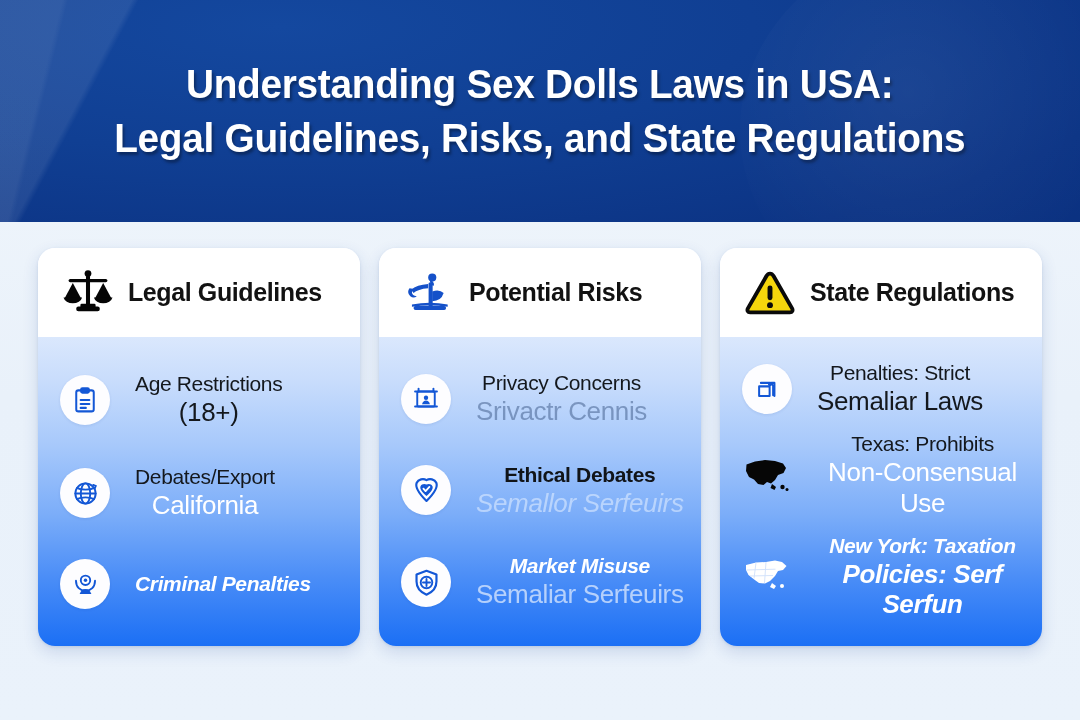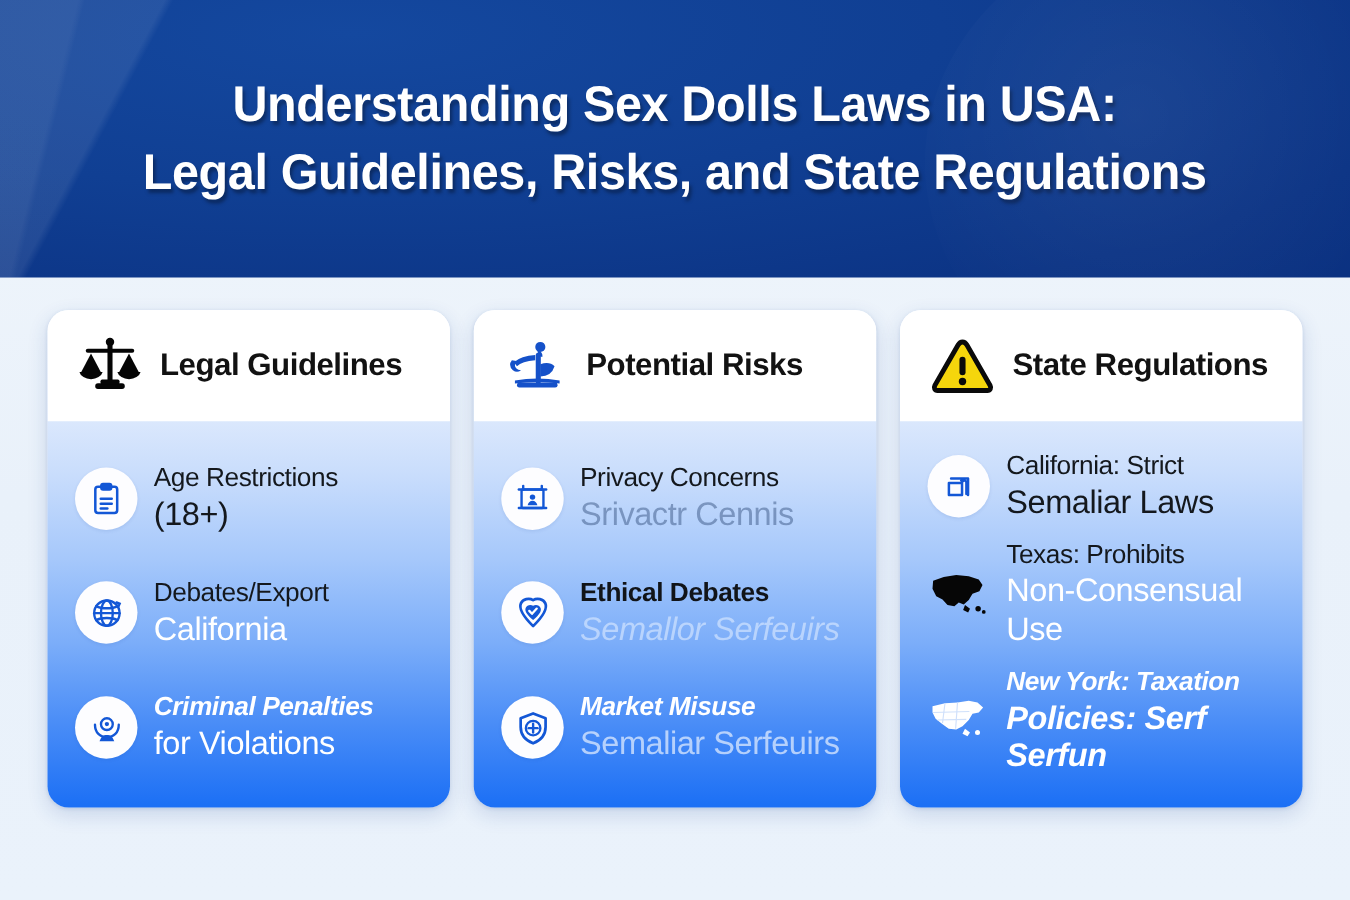--- a/index.html
+++ b/index.html
@@ -83,21 +83,21 @@
   .card-head-title {
     font-size: 25px; font-weight: 700; color: #121212;
     letter-spacing: -0.4px; white-space: nowrap;
   }
   .card-body {
     flex: 1 1 auto;
     padding: 16px 14px 18px 22px;
     display: flex; flex-direction: column;
     justify-content: space-around;
   }
-  .row { display: flex; align-items: center; gap: 13px; }
+  .row { display: flex; align-items: center; gap: 25px; text-align: center; }
   .row-icon { width: 50px; height: 50px; flex: 0 0 auto; display:flex; align-items:center; justify-content:center; }
   .ico-circle {
     width: 50px; height: 50px; border-radius: 50%;
     background: #fdfdff;
     display: flex; align-items: center; justify-content: center;
     box-shadow: 0 1px 3px rgba(20,60,140,0.10);
   }
   .row-text { line-height: 1.18; }
   .l1 { font-size: 21px; letter-spacing: -0.35px; display:block; }
   .l2 { font-size: 26px; letter-spacing: -0.35px; display:block; }
@@ -192,21 +192,20 @@
                   <circle cx="16" cy="12.5" r="5.2"></circle>
                   <path d="M5.5 13 C5.5 20 10 24 16 24 C22 24 26.5 20 26.5 13"></path>
                 </g>
                 <path d="M9.5 27.5 C11 23.5 13 22 16 22 C19 22 21 23.5 22.5 27.5 Z" fill="#1357d6"></path>
                 <circle cx="16" cy="12.4" r="1.9" fill="#1357d6"></circle>
               </svg>
             </span>
           </span>
           <span class="row-text">
             <span class="l1 t-white">Criminal Penalties</span>
-            <span class="l2 t-white-r">for Violations</span>
           </span>
         </div>
 
       </div>
     </div>
 
     <div class="card">
       <div class="card-head">
         <span class="card-head-icon">
           <svg width="52" height="52" viewBox="0 0 64 64">
@@ -304,21 +303,21 @@
                 <g fill="none" stroke="#1357d6" stroke-width="2.3" stroke-linejoin="round" stroke-linecap="round">
                   <path d="M9 9 h11 l3 3 v11"></path>
                   <rect x="7" y="13" width="12" height="11"></rect>
                   <path d="M21 9 l3.5 0 l0 15"></path>
                 </g>
                 <circle cx="19.4" cy="10.6" r="2.2" fill="#1357d6"></circle>
               </svg>
             </span>
           </span>
           <span class="row-text">
-            <span class="l1 t-dark-r">California: Strict</span>
+            <span class="l1 t-dark-r">Penalties: Strict</span>
             <span class="l2 t-dark-r">Semaliar Laws</span>
           </span>
         </div>
 
         <div class="row">
           <span class="row-icon">
             <svg width="50" height="42" viewBox="0 0 50 42">
               <path d="M4.5 10.5 L13 7.5 L23 6 L33 7 L41 9.5 L44 14 L41.5 19 L36 21 L33 26 L29 29.5 L25 28 L21.5 31 L16 30 L12 25.5 L7 23 L4 17 Z" fill="#060606"></path>
               <path d="M30 30 L34 33 L32.5 36 L28.5 34 Z" fill="#060606"></path>
               <circle cx="40.5" cy="33" r="2.2" fill="#060606"></circle>

